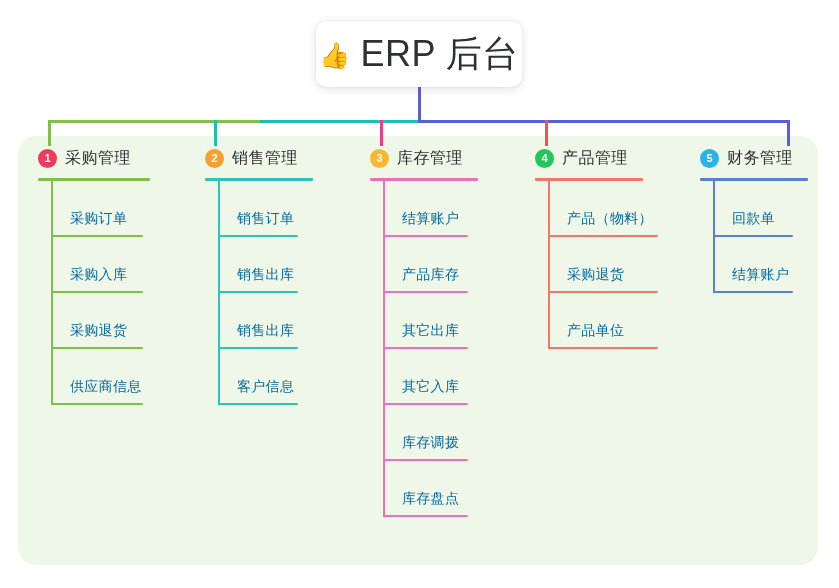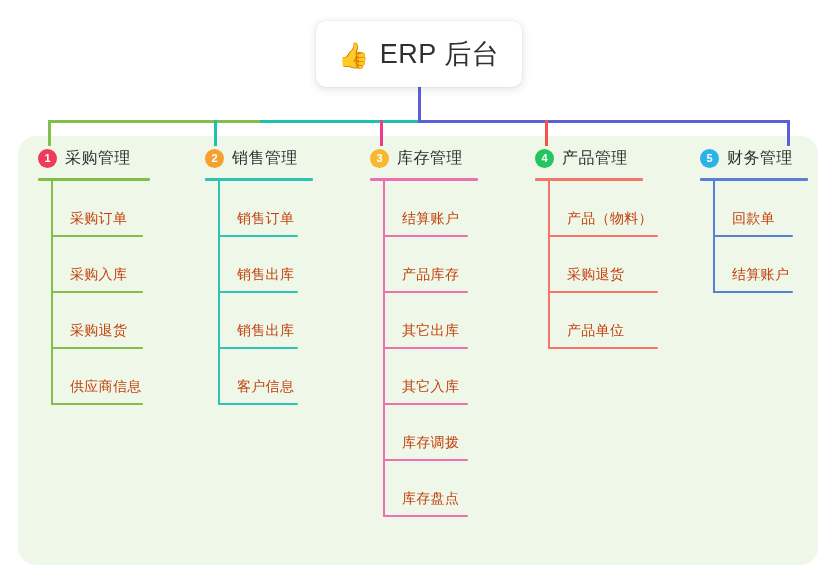--- a/index.html
+++ b/index.html
@@ -41,21 +41,21 @@
     gap: 10px;
     white-space: nowrap;
   }
   .root-emoji {
     font-size: 25px;
     line-height: 1;
     position: relative;
     top: 1px;
   }
   .root-title {
-    font-size: 27px;
+    font-size: 36px;
     color: #2f3033;
     letter-spacing: 0.5px;
     font-weight: 400;
   }
 
   
   #wires {
     position: absolute;
     left: 0;
     top: 0;
@@ -134,21 +134,21 @@
   .leaf {
     position: relative;
     height: 56px;
     box-sizing: border-box;
   }
   .leaf-label {
     position: absolute;
     left: 32px;
     bottom: 9px;
     font-size: 14px;
-    color: #c2410c;
+    color: #0369a1;
     white-space: nowrap;
     letter-spacing: 0.3px;
     margin-top: 17px;
   }
   .leaf-rule {
     position: absolute;
     left: 13px;
     bottom: 0;
     height: 2px;
     border-radius: 1px;

